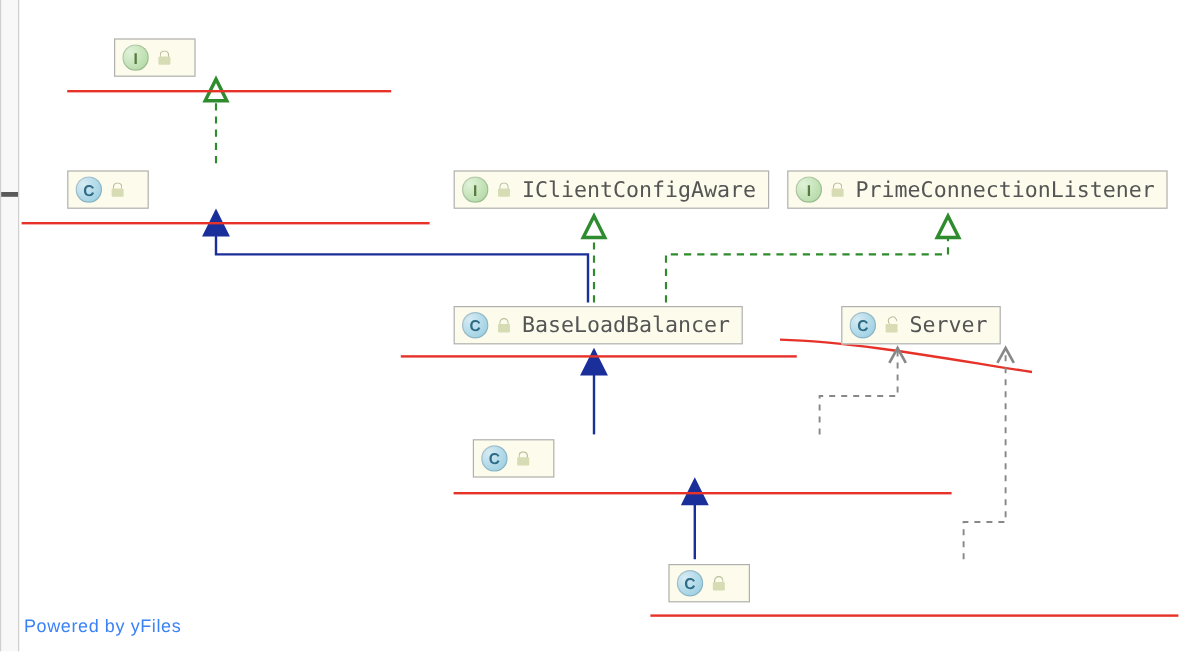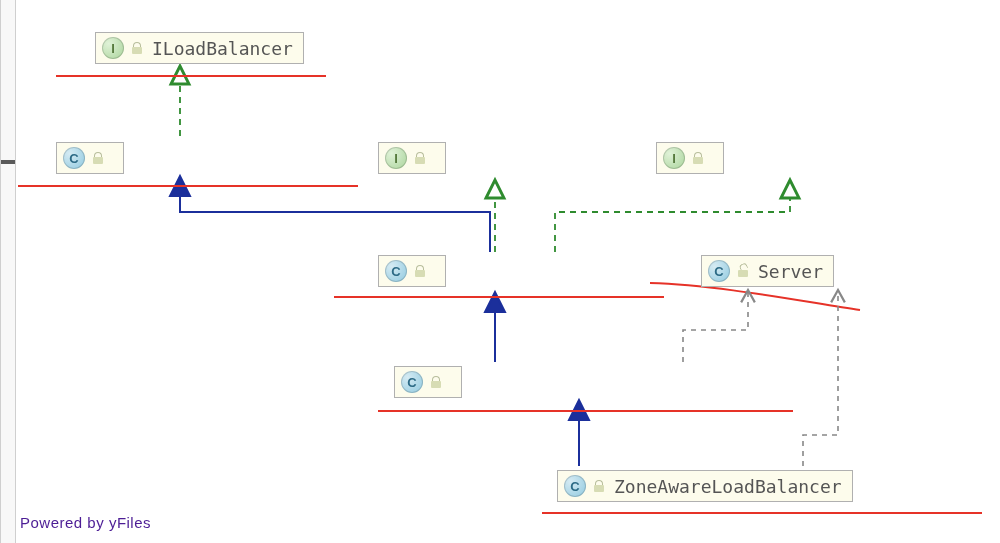--- a/index.html
+++ b/index.html
@@ -93,21 +93,21 @@
     position: absolute;
     height: 0;
     border-top: 2px solid #e63228;
   }
   .credit {
     position: absolute;
     left: 20px;
     bottom: 12px;
     font-family: Arial, sans-serif;
     font-size: 15px;
-    color: #4c1d95;
+    color: #3b82f6;
     letter-spacing: 0.5px;
   }
   .frame-left {
     position: absolute;
     left: 0; top: 0;
     width: 14px; height: 543px;
     border-right: 1px solid #cfcfcf;
     border-left: 1px solid #cfcfcf;
     background: #f8f8f8;
   }
@@ -166,49 +166,51 @@
   <div class="underline-red" style="left:18px;  top:185px; width:340px"></div>
   <div class="underline-red" style="left:334px; top:296px; width:330px"></div>
   <div class="underline-red" style="left:378px; top:410px; width:415px"></div>
   <div class="underline-red" style="left:542px; top:512px; width:440px"></div>
 
   <div class="node" style="left:95px; top:32px;">
     <span class="icon-wrap">
       <span class="kind-circle kind-I">I</span>
         <span class="lock"></span>
     </span>
-    <span class="name">ILoadBalancer</span>
   </div>
 
   <div class="node" style="left:56px; top:142px;">
     <span class="icon-wrap">
       <span class="kind-circle kind-C">C</span>
         <span class="lock"></span>
     </span>
   </div>
 
   <div class="node" style="left:378px; top:142px;">
     <span class="icon-wrap">
       <span class="kind-circle kind-I">I</span>
         <span class="lock"></span>
     </span>
+    <span class="name">IClientConfigAware</span>
   </div>
 
   <div class="node" style="left:656px; top:142px;">
     <span class="icon-wrap">
       <span class="kind-circle kind-I">I</span>
         <span class="lock"></span>
     </span>
+    <span class="name">PrimeConnectionListener</span>
   </div>
 
   <div class="node" style="left:378px; top:255px;">
     <span class="icon-wrap">
       <span class="kind-circle kind-C">C</span>
         <span class="lock"></span>
     </span>
+    <span class="name">BaseLoadBalancer</span>
   </div>
 
   <div class="node" style="left:701px; top:255px;">
     <span class="icon-wrap">
       <span class="kind-circle kind-C">C</span>
         <span class="lock open"></span>
     </span>
     <span class="name">Server</span>
   </div>
 
@@ -217,17 +219,16 @@
       <span class="kind-circle kind-C">C</span>
         <span class="lock"></span>
     </span>
   </div>
 
   <div class="node" style="left:557px; top:470px;">
     <span class="icon-wrap">
       <span class="kind-circle kind-C">C</span>
         <span class="lock"></span>
     </span>
-    <span class="name">ZoneAwareLoadBalancer</span>
   </div>
 
   <div class="credit">Powered by yFiles</div>
 </div>
 
 </body></html>

